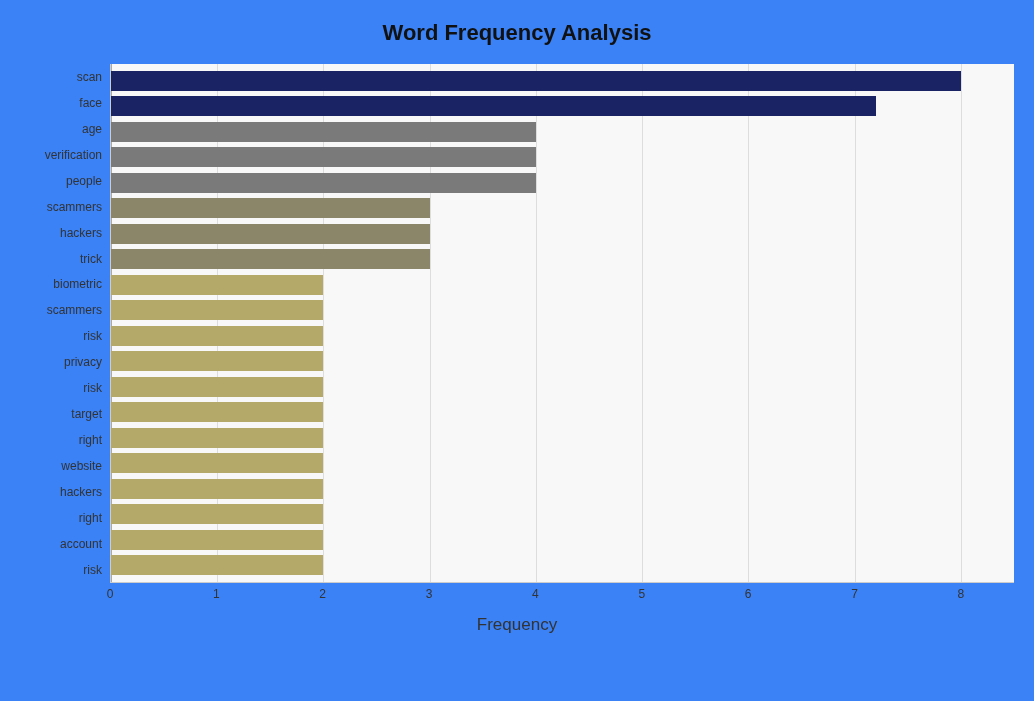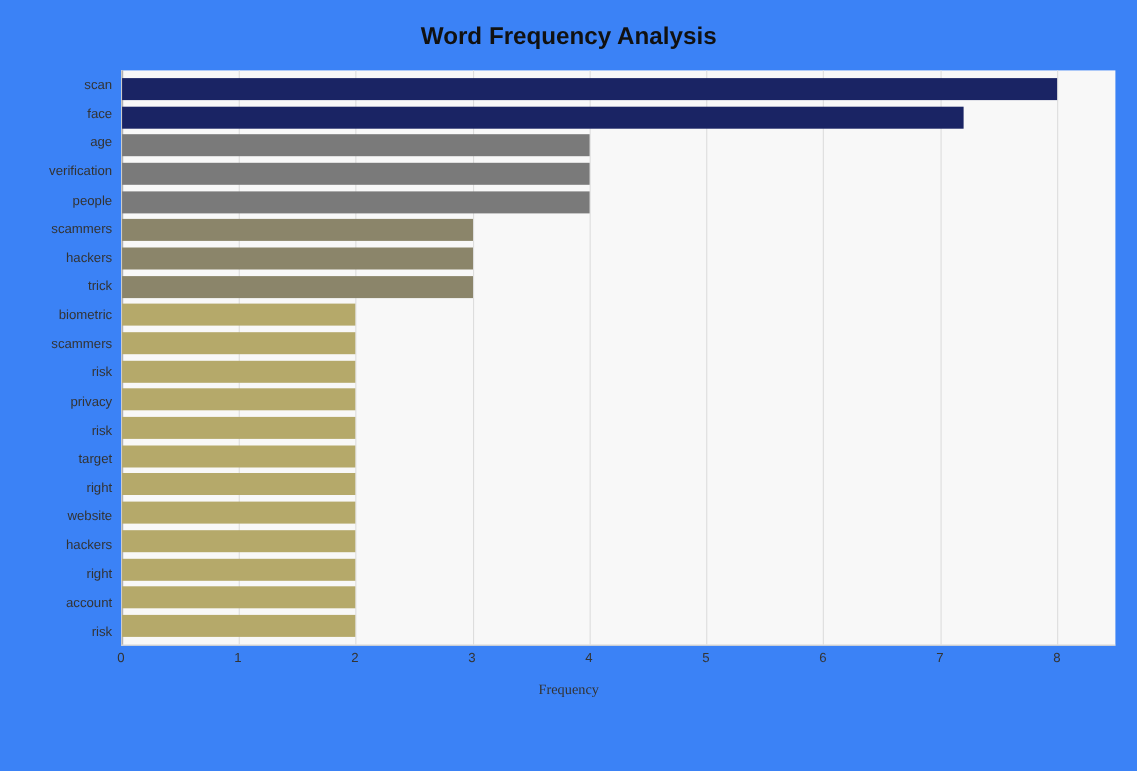--- a/index.html
+++ b/index.html
@@ -78,24 +78,23 @@
     }
     .x-tick-label {
       position: absolute;
       font-size: 12px;
       color: #333;
       transform: translateX(-50%);
       top: 4px;
     }
     .x-axis-title {
       text-align: center;
-      font-size: 13px;
+      font-size: 17px;
       color: #333;
       margin-top: 2px;
-      font-family: Liberation Serif, serif;
     }
     .bar-item {
       display: flex;
       align-items: center;
       height: 24px;
       position: relative;
     }
     .bar-fill {
       height: 20px;
       display: block;

